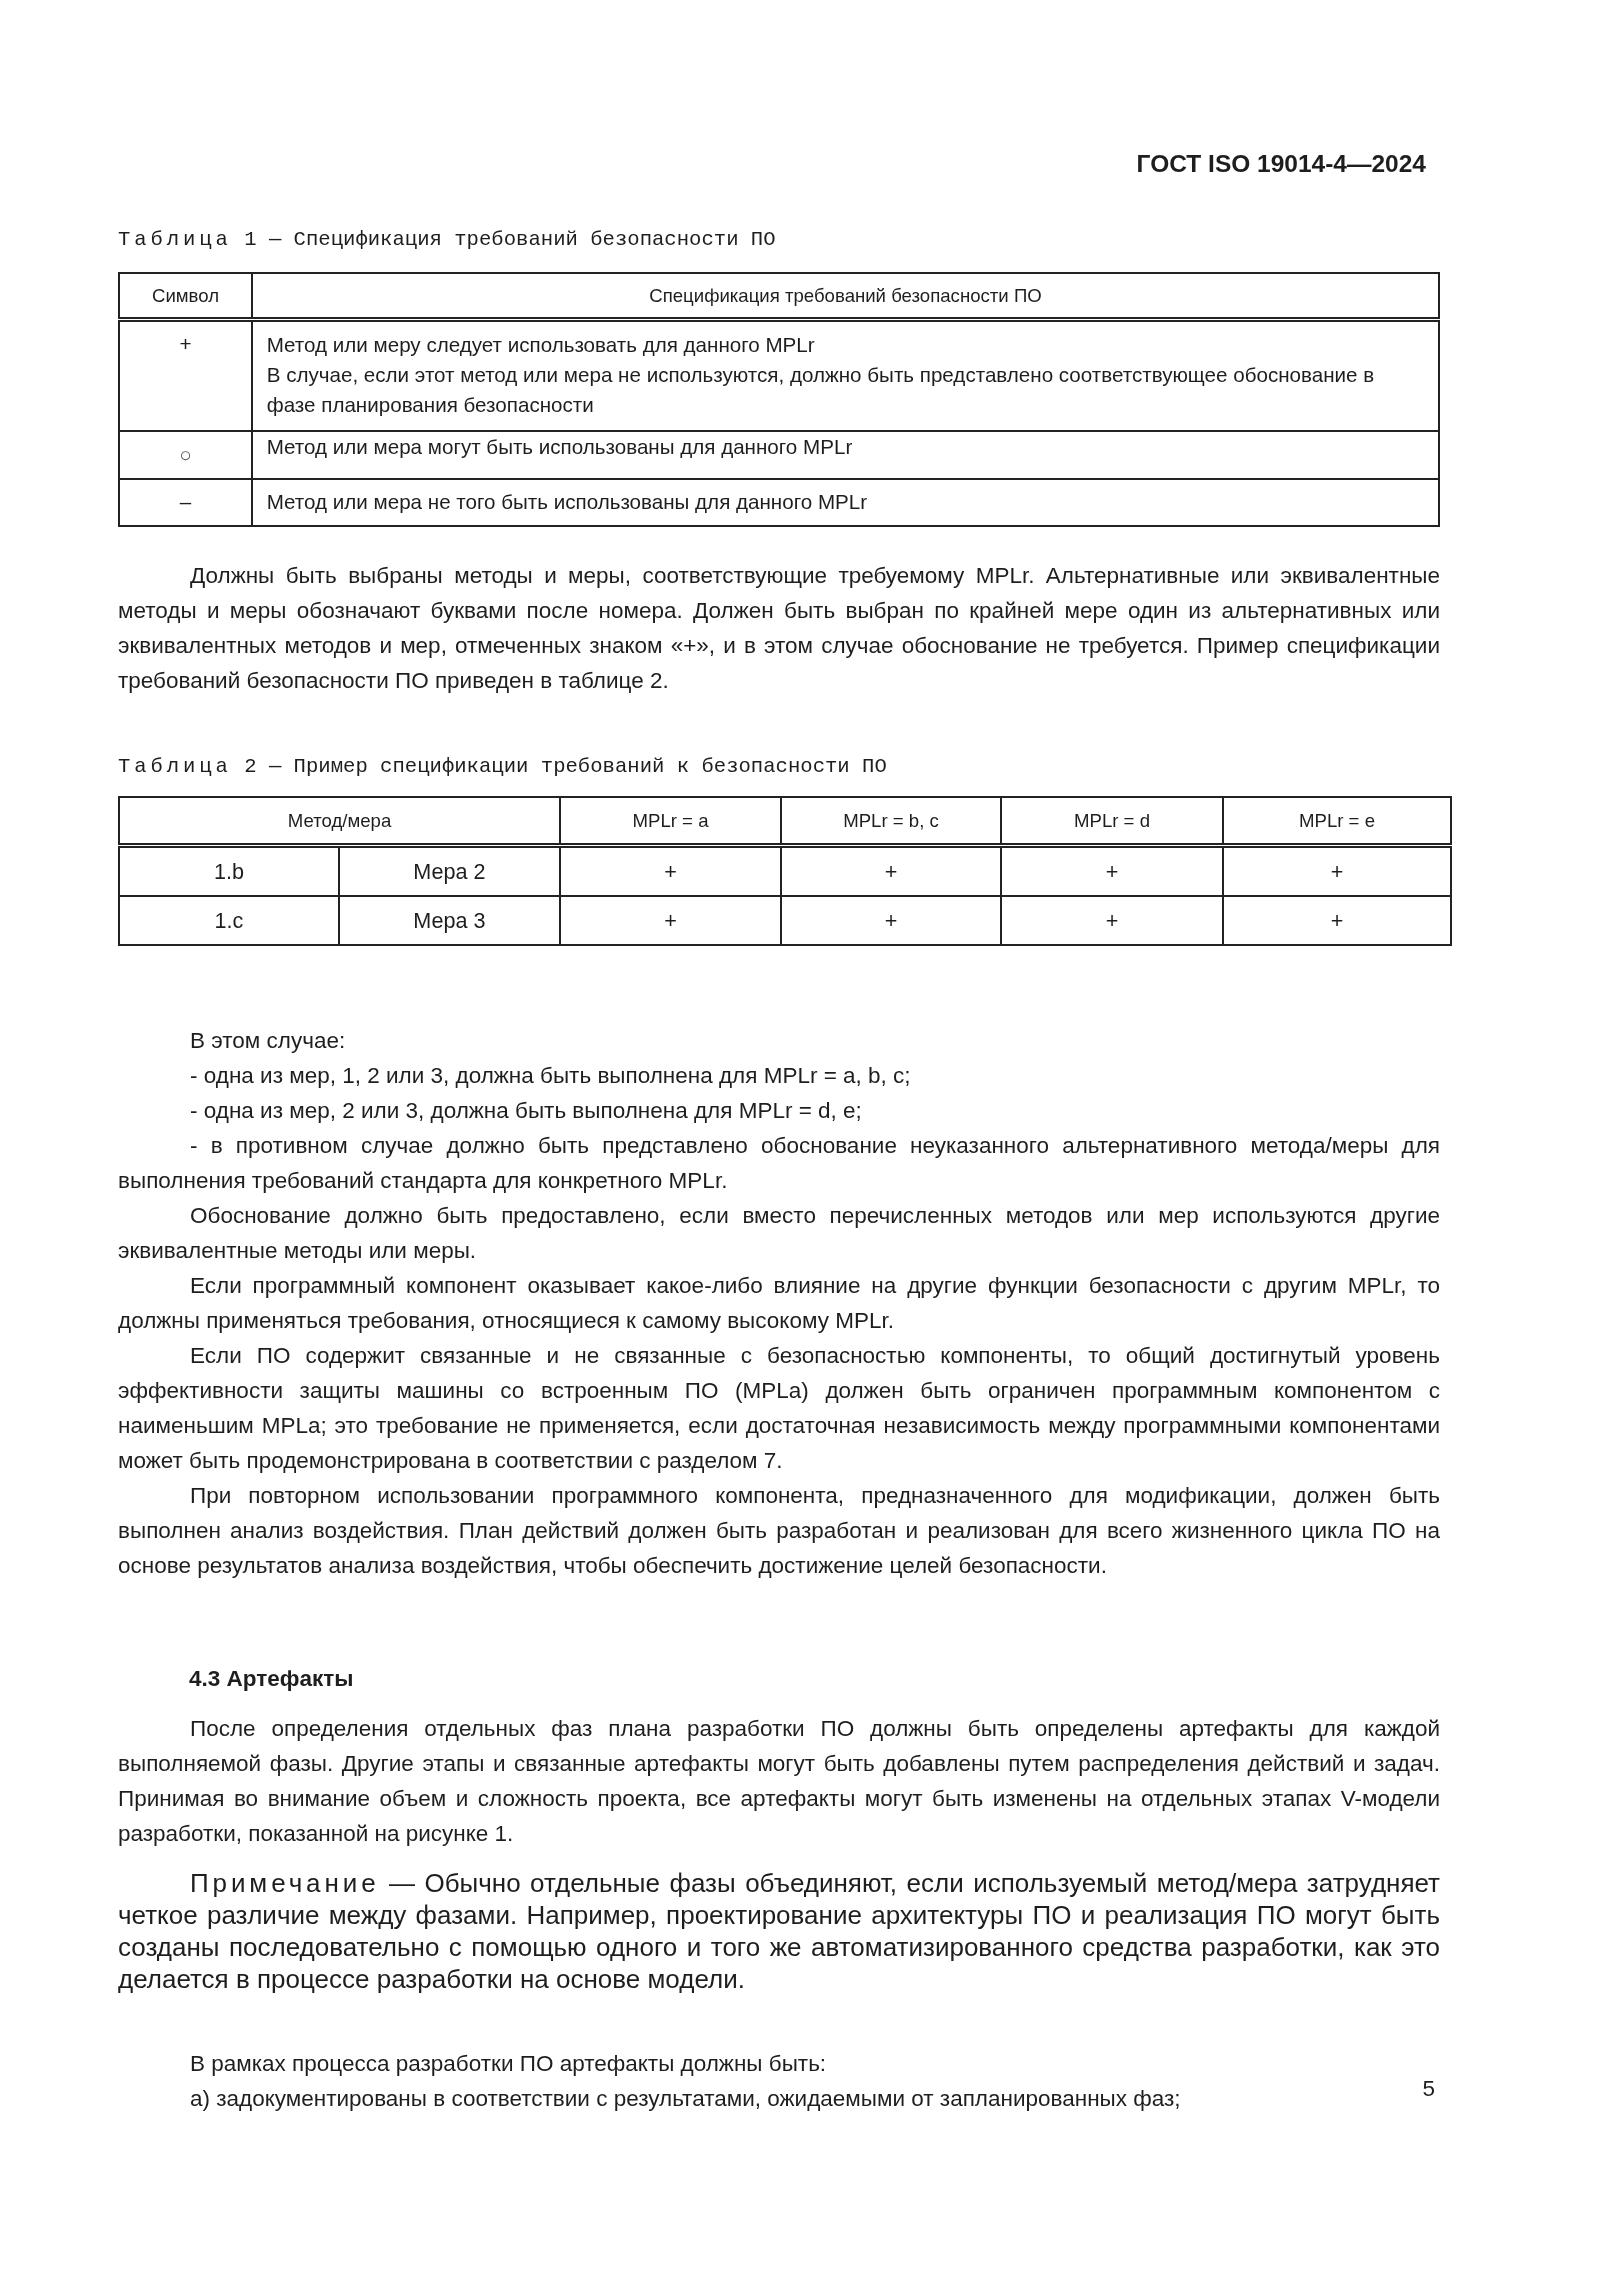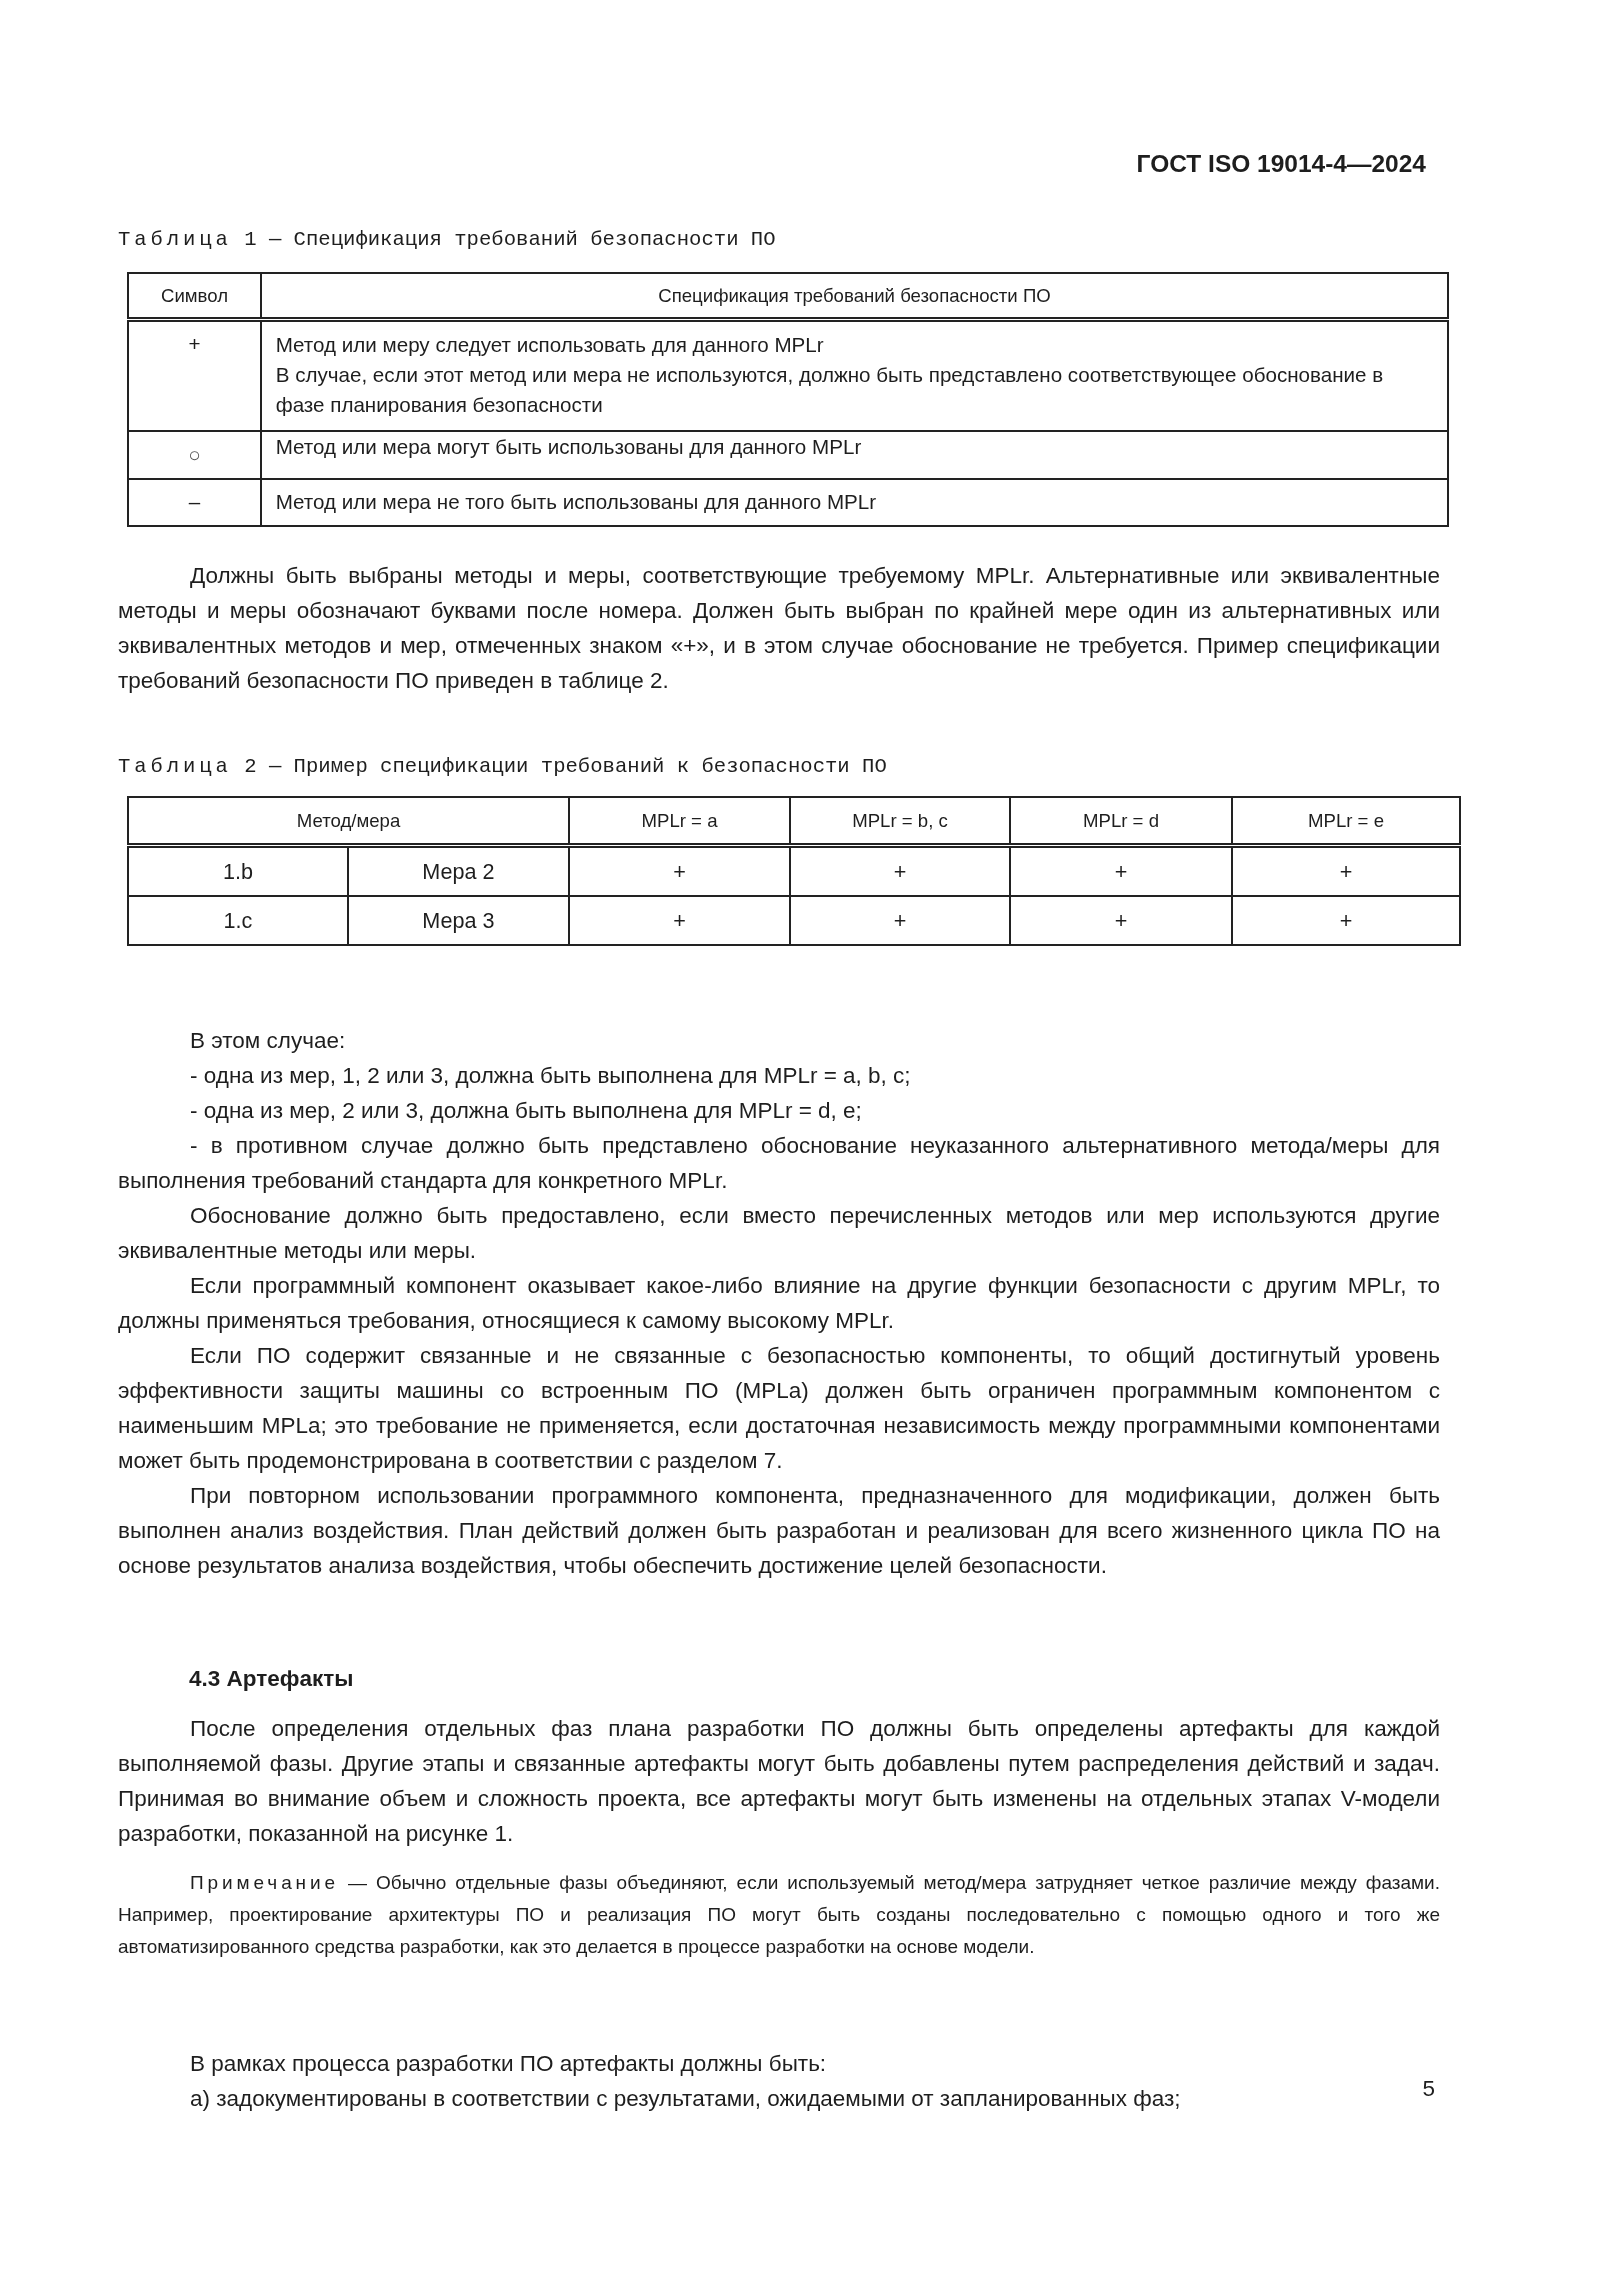--- a/index.html
+++ b/index.html
@@ -2,35 +2,35 @@
 <html><head>
 <meta charset="utf-8">
 <style>
   html, body { margin:0; padding:0; background:#ffffff; }
   body { width:1621px; height:2293px; position:relative; overflow:hidden; color:#1e1e1e;
          font-family:"Liberation Sans", "DejaVu Sans", sans-serif; }
   .abs { position:absolute; }
   .doc-header { right:195px; top:150px; font-weight:bold; font-size:24.5px; }
   .caption { left:118px; font-size:20.6px; white-space:nowrap;font-family:Liberation Mono, monospace; }
   .spaced { letter-spacing:3.9px; }
-  table { border-collapse:collapse; position:absolute; table-layout:fixed;margin-left:9px; }
+  table { border-collapse:collapse; position:absolute; table-layout:fixed; }
   td, th { border:2px solid #222; font-weight:normal; padding:0; }
   .t1 { left:118px; top:272px; width:1322px; font-size:20.6px; }
   .t1 th { height:43px; text-align:center; font-size:18.6px; }
   .t1 thead tr { border-bottom:5.9px double #222; }
   .t1 td.sym { text-align:center; vertical-align:top; padding-top:9.8px; }
   .t1 td.txt { padding:7.8px 13.7px 9.8px 13.7px; line-height:30px; vertical-align:top; }
   .t2 { left:118px; top:796px; width:1334px; font-size:20.6px; }
   .t2 th { height:45px; text-align:center; font-size:18.6px; }
   .t2 thead tr { border-bottom:5.9px double #222; }
   .t2 td { height:47px; text-align:center; font-size:21.6px; }
   .body-text { left:118px; width:1322px; font-size:22.5px; line-height:35px; text-align:justify; }
   .body-text p { margin:0; text-indent:72px; }
   .nojust { text-align:left; }
-  .note { left:118px; width:1322px; font-size:19px; line-height:32px; text-align:justify; }
+  .note { left:118px; width:1322px; font-size:26px; line-height:32px; text-align:justify; }
   .note p { margin:0; text-indent:72px; }
   .heading { left:189px; font-weight:bold; font-size:22.5px; }
   .pagenum { right:186px; top:2076px; font-size:22.5px; }
 </style>
 </head>
 <body>
 
 <div class="abs doc-header">ГОСТ ISO 19014-4—2024</div>
 
 <div class="abs caption" style="top:228px;">

